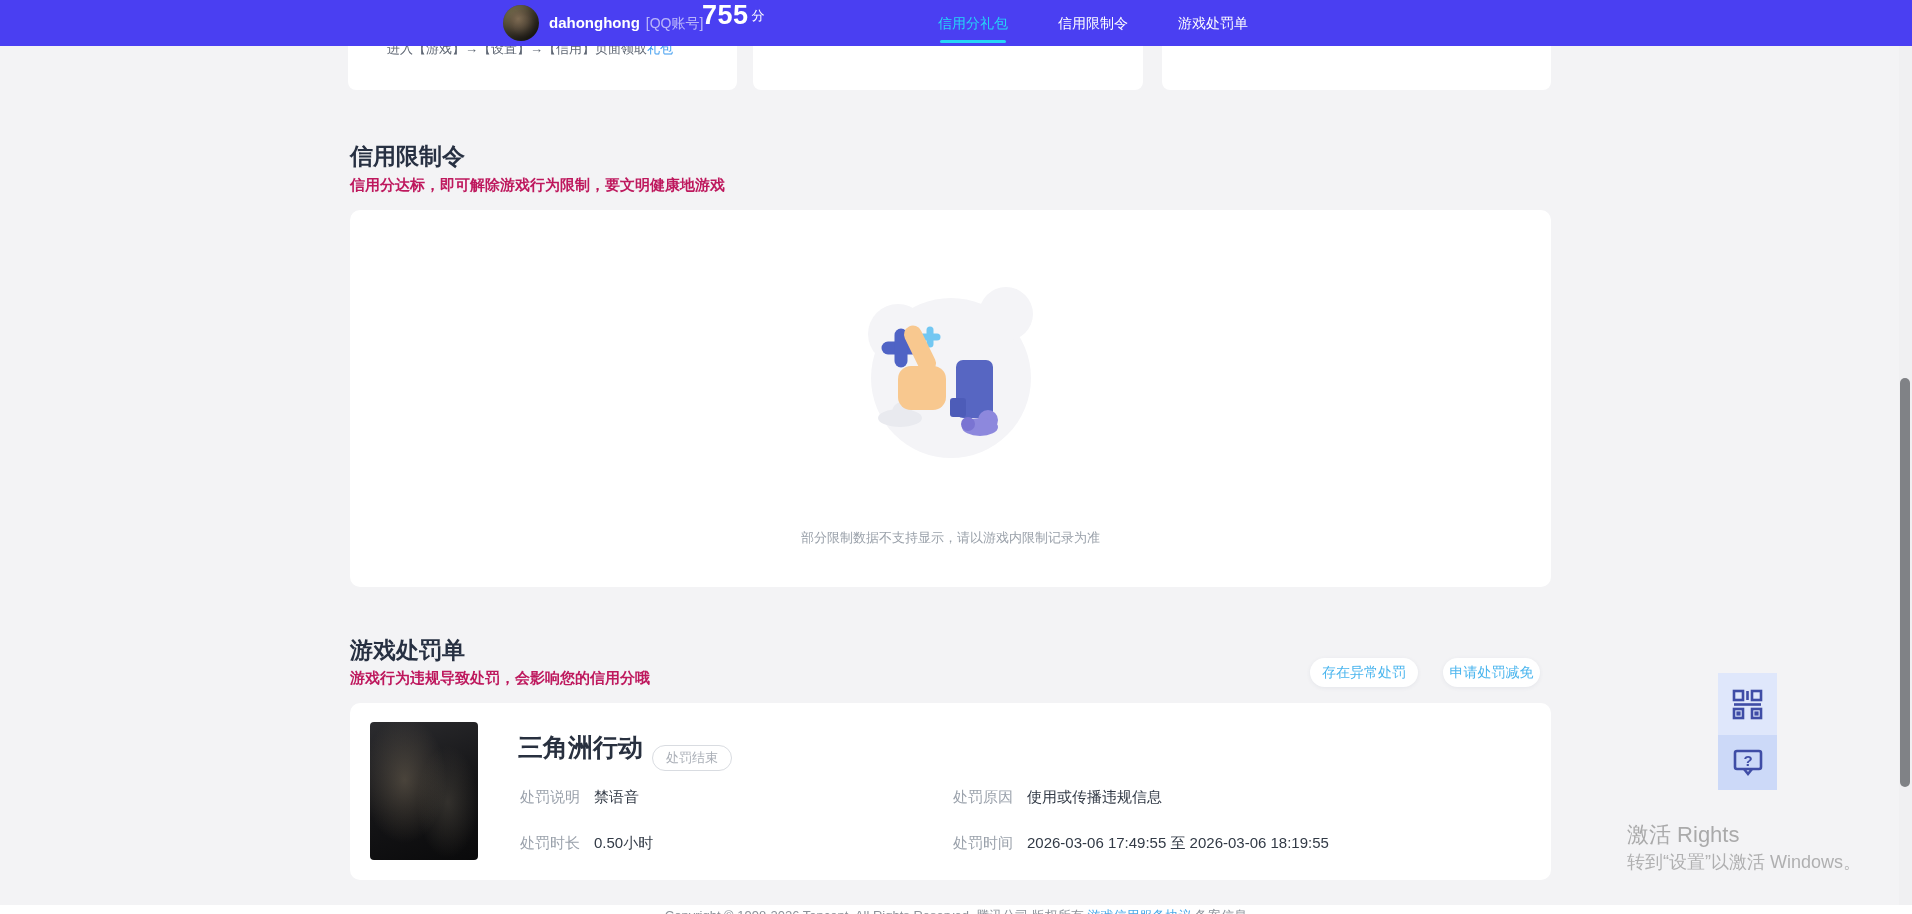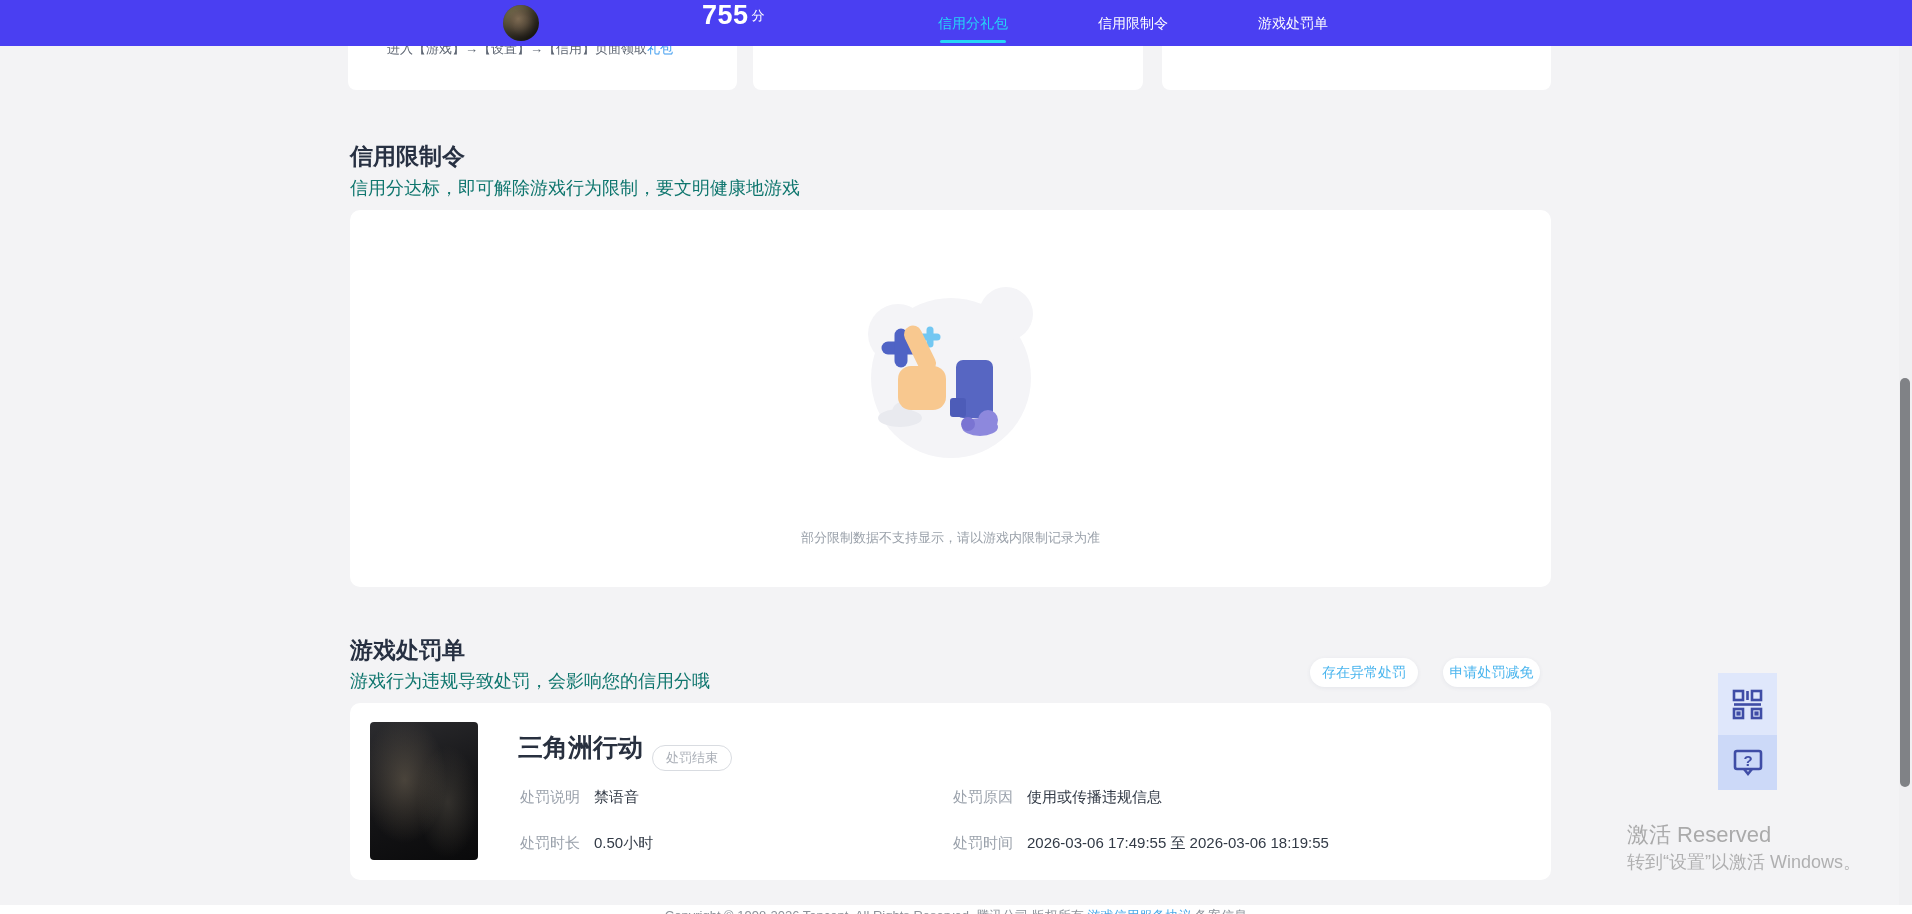--- a/index.html
+++ b/index.html
@@ -12,34 +12,34 @@
   
   .navbar{position:absolute;left:0;top:0;width:1912px;height:46px;background:#4a3ff2;z-index:10;}
   .avatar{position:absolute;left:503px;top:5px;width:36px;height:36px;border-radius:50%;
     background:radial-gradient(circle at 42% 38%, #7d6a52 0%, #564a3a 35%, #23211c 78%),#2a2722;
     box-shadow:inset -4px -6px 10px rgba(0,0,0,.45), inset 3px 3px 6px rgba(190,200,120,.25);}
   .user{position:absolute;left:549px;top:0;height:46px;line-height:46px;color:#fff;font-size:15px;font-weight:700;white-space:nowrap;}
   .acct{font-weight:400;font-size:14px;color:rgba(255,255,255,.62);margin-left:6px;}
   .score{position:absolute;left:702px;top:0;height:46px;display:flex;color:#fff;white-space:nowrap;}
   .score-num{font-size:27px;font-weight:700;letter-spacing:.5px;}
   .score-unit{font-size:13px;margin-left:3px;margin-top:7px;}
-  .nav-tabs{position:absolute;left:937px;top:0;height:45px;display:flex;gap:88px;}
+  .nav-tabs{position:absolute;left:937px;top:0;height:45px;display:flex;gap:48px;}
   .tab{width:72px;text-align:center;line-height:46px;font-size:14px;color:#fff;cursor:pointer;position:relative;white-space:nowrap;}
   .tab.active{color:#25d5f7;}
   .tab.active .tab-underline{position:absolute;left:3px;right:3px;bottom:2px;height:3px;background:#25d5f7;border-radius:2px;}
   
   .tcard{position:absolute;top:46px;height:44px;background:#fff;border-radius:0 0 8px 8px;z-index:1;}
   .tcard1{left:348px;width:389px;}
   .tcard2{left:753px;width:390px;}
   .tcard3{left:1162px;width:389px;}
   .clipped-hint{position:absolute;left:387px;top:40px;z-index:2;font-size:13px;color:#5f6774;white-space:nowrap;}
   .clipped-hint .link{color:#3f9df0;}
   
   .sec-title{position:absolute;font-size:23px;font-weight:700;color:#273042;white-space:nowrap;}
-  .sec-sub{position:absolute;font-size:18px;color:#0f766e;white-space:nowrap;}
+  .sec-sub{position:absolute;font-size:15px;color:#be185d;white-space:nowrap;font-weight:bold;}
   .t1{left:350px;top:141px;}
   .s1{left:350px;top:176px;}
   .t2{left:350px;top:635px;}
   .s2{left:350px;top:669px;}
   
   .big-card{position:absolute;left:350px;top:210px;width:1201px;height:377px;background:#fff;border-radius:10px;}
   .illus{position:absolute;left:50%;top:64px;transform:translateX(-50%);}
   .empty-title{position:absolute;left:0;width:100%;top:280px;text-align:center;font-size:19px;color:#6e7681;}
   .empty-hint{position:absolute;left:0;width:100%;top:319px;text-align:center;font-size:13px;color:#9aa1aa;}
   
@@ -82,20 +82,21 @@
 </head>
 <body>
 
 <div class="tcard tcard1"></div>
 <div class="tcard tcard2"></div>
 <div class="tcard tcard3"></div>
 <div class="clipped-hint"><span>进入【游戏】→【设置】→【信用】页面领取</span><span class="link">礼包</span></div>
 
 <div class="navbar">
   <div class="avatar"></div>
+  <div class="user"><span>dahonghong</span><span class="acct">[QQ账号]</span></div>
   <div class="score">
     <span class="score-num">755</span>
     <span class="score-unit">分</span>
   </div>
   <div class="nav-tabs">
     <div class="tab active">
       <span>信用分礼包</span>
       <span class="tab-underline"></span>
     </div>
     <div class="tab"><span>信用限制令</span></div>
@@ -181,21 +182,21 @@
   </svg>
 </div>
 <div class="fab fab-help">
   <svg width="32" height="30" viewBox="0 0 32 30" fill="none" stroke="#3f4da6" stroke-width="2.6">
     <rect x="3" y="3" width="26" height="18" rx="2"></rect>
     <path d="M12 21 l4 5 l4 -5"></path>
     <text x="16" y="18" text-anchor="middle" font-size="15" font-weight="bold" fill="#3f4da6" stroke="none" font-family="Liberation Sans, sans-serif">?</text>
   </svg>
 </div>
 
-<div class="wm1">激活 Reserved</div>
+<div class="wm1">激活 Rights</div>
 <div class="wm2">转到“设置”以激活 Windows。</div>
 
 <div class="sb-track"></div>
 <div class="sb-thumb"></div>
 
 <div class="footer">
   <div class="footer-text"><span>Copyright © 1998-2026 Tencent. All Rights Reserved. 腾讯公司 版权所有 </span><span class="link">游戏信用服务协议</span><span> 备案信息</span></div>
 </div>
 
 </body></html>

